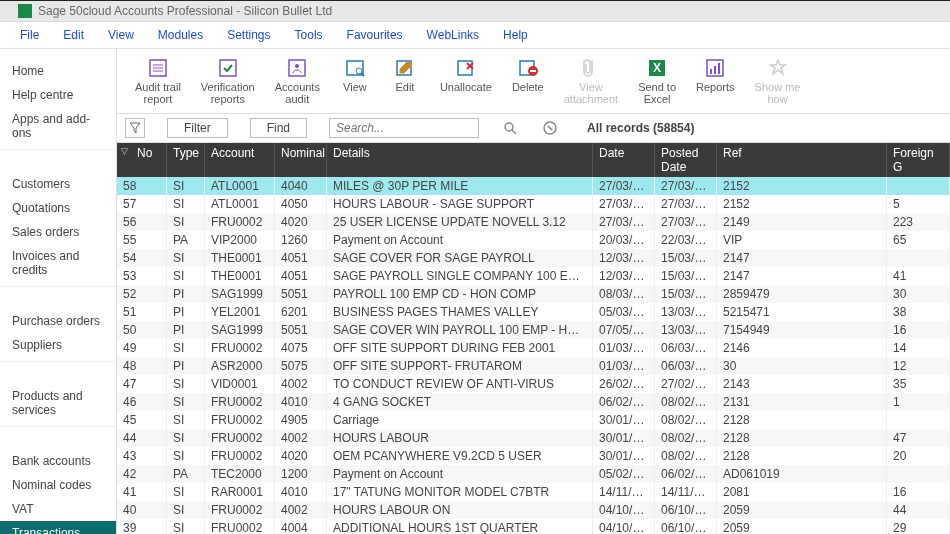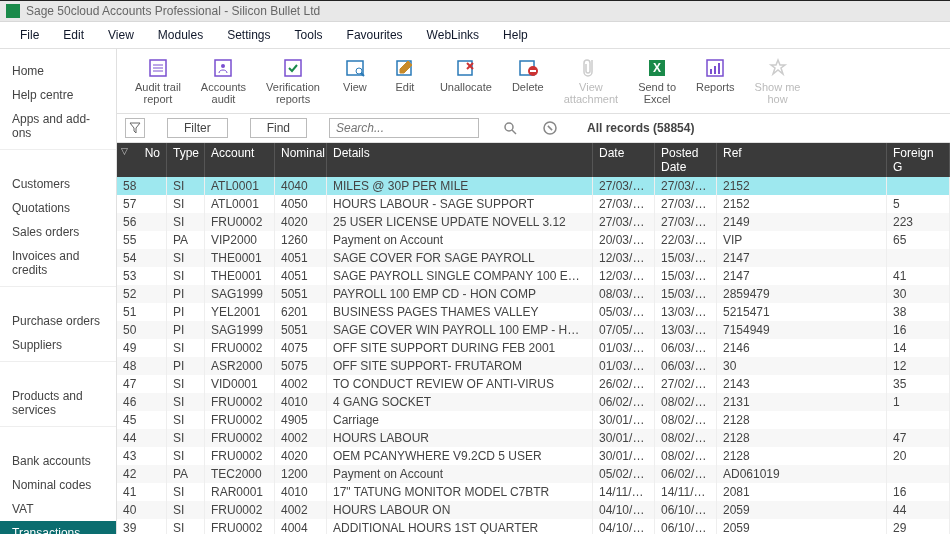--- a/index.html
+++ b/index.html
@@ -1,21 +1,21 @@
 <!DOCTYPE html>
 <html><head>
 <meta charset="utf-8">
 <style>
 *{box-sizing:border-box;margin:0;padding:0;font-family:"Segoe UI",Tahoma,sans-serif;font-size:12px;color:#333}
 body{background:#fff;width:950px;height:534px;overflow:hidden;border-top:1px solid #222}
-.titlebar{background:#e8e8e8;padding:3px 6px;display:flex;align-items:center;gap:6px;color:#666;border-bottom:1px solid #d8d8d8}
+.titlebar{background:#e8e8e8;padding:3px 18px;display:flex;align-items:center;gap:6px;color:#666;border-bottom:1px solid #d8d8d8}
 .titlebar .app-icon{width:14px;height:14px;background:#1a8a4a;display:inline-block}
 .titlebar span{color:#666}
 .menubar{background:#fff;padding:0 8px;display:flex;gap:0;border-bottom:1px solid #e0e0e0}
-.menubar .mi{padding:6px 12px;color:#0f172a;cursor:pointer}
+.menubar .mi{padding:6px 12px;color:#1d4ed8;cursor:pointer}
 .main{display:flex;height:calc(100% - 44px)}
 .sidebar{width:117px;border-right:1px solid #e0e0e0;padding:6px 0;overflow:hidden}
 .sidebar .grp{padding:4px 0;border-bottom:1px solid #eee;margin-bottom:18px}
 .sidebar .itm{padding:5px 12px;color:#444;cursor:pointer}
 .sidebar .itm.active{background:#0b6d6f;color:#fff}
 .content{flex:1;display:flex;flex-direction:column;overflow:hidden}
 .toolbar{display:flex;padding:6px 8px;border-bottom:1px solid #e0e0e0;gap:0}
 .tbtn{display:flex;flex-direction:column;align-items:center;justify-content:flex-start;padding:2px 10px;min-width:50px;cursor:pointer;text-align:center}
 .tbtn .ic{width:22px;height:22px;margin-bottom:2px;display:flex;align-items:center;justify-content:center}
 .tbtn .ic svg{width:22px;height:22px}
@@ -31,21 +31,21 @@
 .ghead{display:flex;background:#3a3a3a;color:#fff;font-size:11px}
 .ghead .gc{padding:3px 6px;border-right:1px solid #555;position:relative;color:#fff}
 .ghead .gc.sort::after{content:"▽";font-size:9px;position:absolute;left:4px;color:#ccc}
 .gbody{}
 .gr{display:flex;font-size:11px}
 .gr:nth-child(odd){background:#f7f7f7}
 .gr:nth-child(even){background:#fff}
 .gr.sel{background:#9ee8ef}
 .gr .gc{padding:2px 6px;border-right:1px solid #eee;overflow:hidden;white-space:nowrap;text-overflow:ellipsis;color:#444}
 .c-no{width:50px;text-align:left;padding-right:8px}
-.ghead .c-no{text-align:right;padding-left:20px}
+.ghead .c-no{text-align:left;padding-left:20px}
 .c-type{width:38px}
 .c-acc{width:70px}
 .c-nom{width:52px}
 .c-det{width:266px}
 .c-date{width:62px}
 .c-post{width:62px}
 .c-ref{width:170px}
 .c-for{flex:1;text-align:left}
 </style>
 </head>
@@ -111,36 +111,36 @@
               <line x1="6" y1="14" x2="16" y2="14" stroke="#7a4fd0"></line>
             </svg>
           </div>
           <div class="lbl">Audit trail
 report</div>
         </div>
         <div class="tbtn">
           <div class="ic">
             <svg viewBox="0 0 22 22">
               <rect x="3" y="3" width="16" height="16" fill="none" stroke="#7a4fd0" stroke-width="1.5"></rect>
+              <path d="M7 11l3 3 5-6" fill="none" stroke="#1a8a4a" stroke-width="2"></path>
+            </svg>
+          </div>
+          <div class="lbl">Verification
+reports</div>
+        </div>
+        <div class="tbtn">
+          <div class="ic">
+            <svg viewBox="0 0 22 22">
+              <rect x="3" y="3" width="16" height="16" fill="none" stroke="#7a4fd0" stroke-width="1.5"></rect>
               <circle cx="11" cy="9" r="2" fill="#7a4fd0"></circle>
               <path d="M7 16c0-2 2-3 4-3s4 1 4 3" fill="none" stroke="#7a4fd0"></path>
             </svg>
           </div>
           <div class="lbl">Accounts
 audit</div>
-        </div>
-        <div class="tbtn">
-          <div class="ic">
-            <svg viewBox="0 0 22 22">
-              <rect x="3" y="3" width="16" height="16" fill="none" stroke="#7a4fd0" stroke-width="1.5"></rect>
-              <path d="M7 11l3 3 5-6" fill="none" stroke="#1a8a4a" stroke-width="2"></path>
-            </svg>
-          </div>
-          <div class="lbl">Verification
-reports</div>
         </div>
         <div class="tbtn">
           <div class="ic">
             <svg viewBox="0 0 22 22">
               <rect x="3" y="4" width="16" height="14" fill="none" stroke="#2a7ab8" stroke-width="1.5"></rect>
               <circle cx="15" cy="14" r="3" fill="none" stroke="#2a7ab8"></circle>
               <line x1="17" y1="16" x2="20" y2="19" stroke="#2a7ab8" stroke-width="2"></line>
             </svg>
           </div>
           <div class="lbl">View</div>

